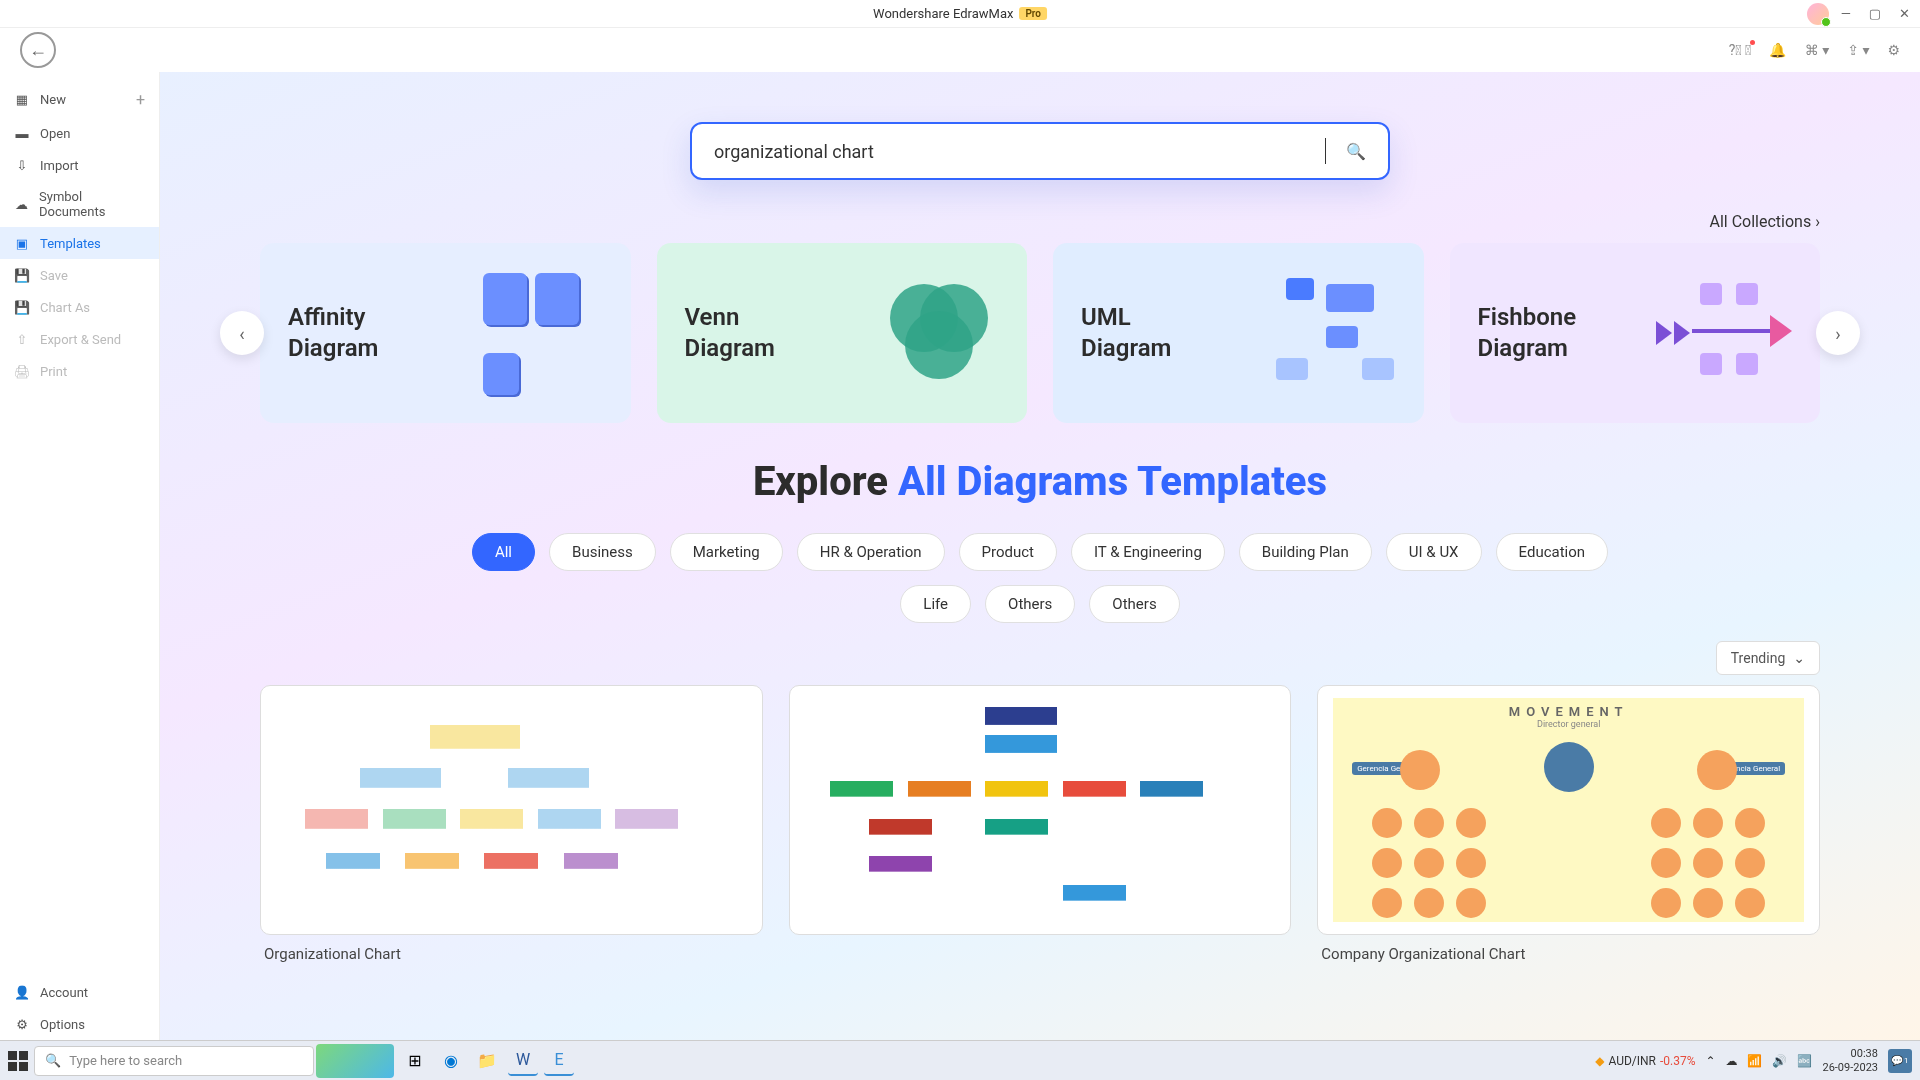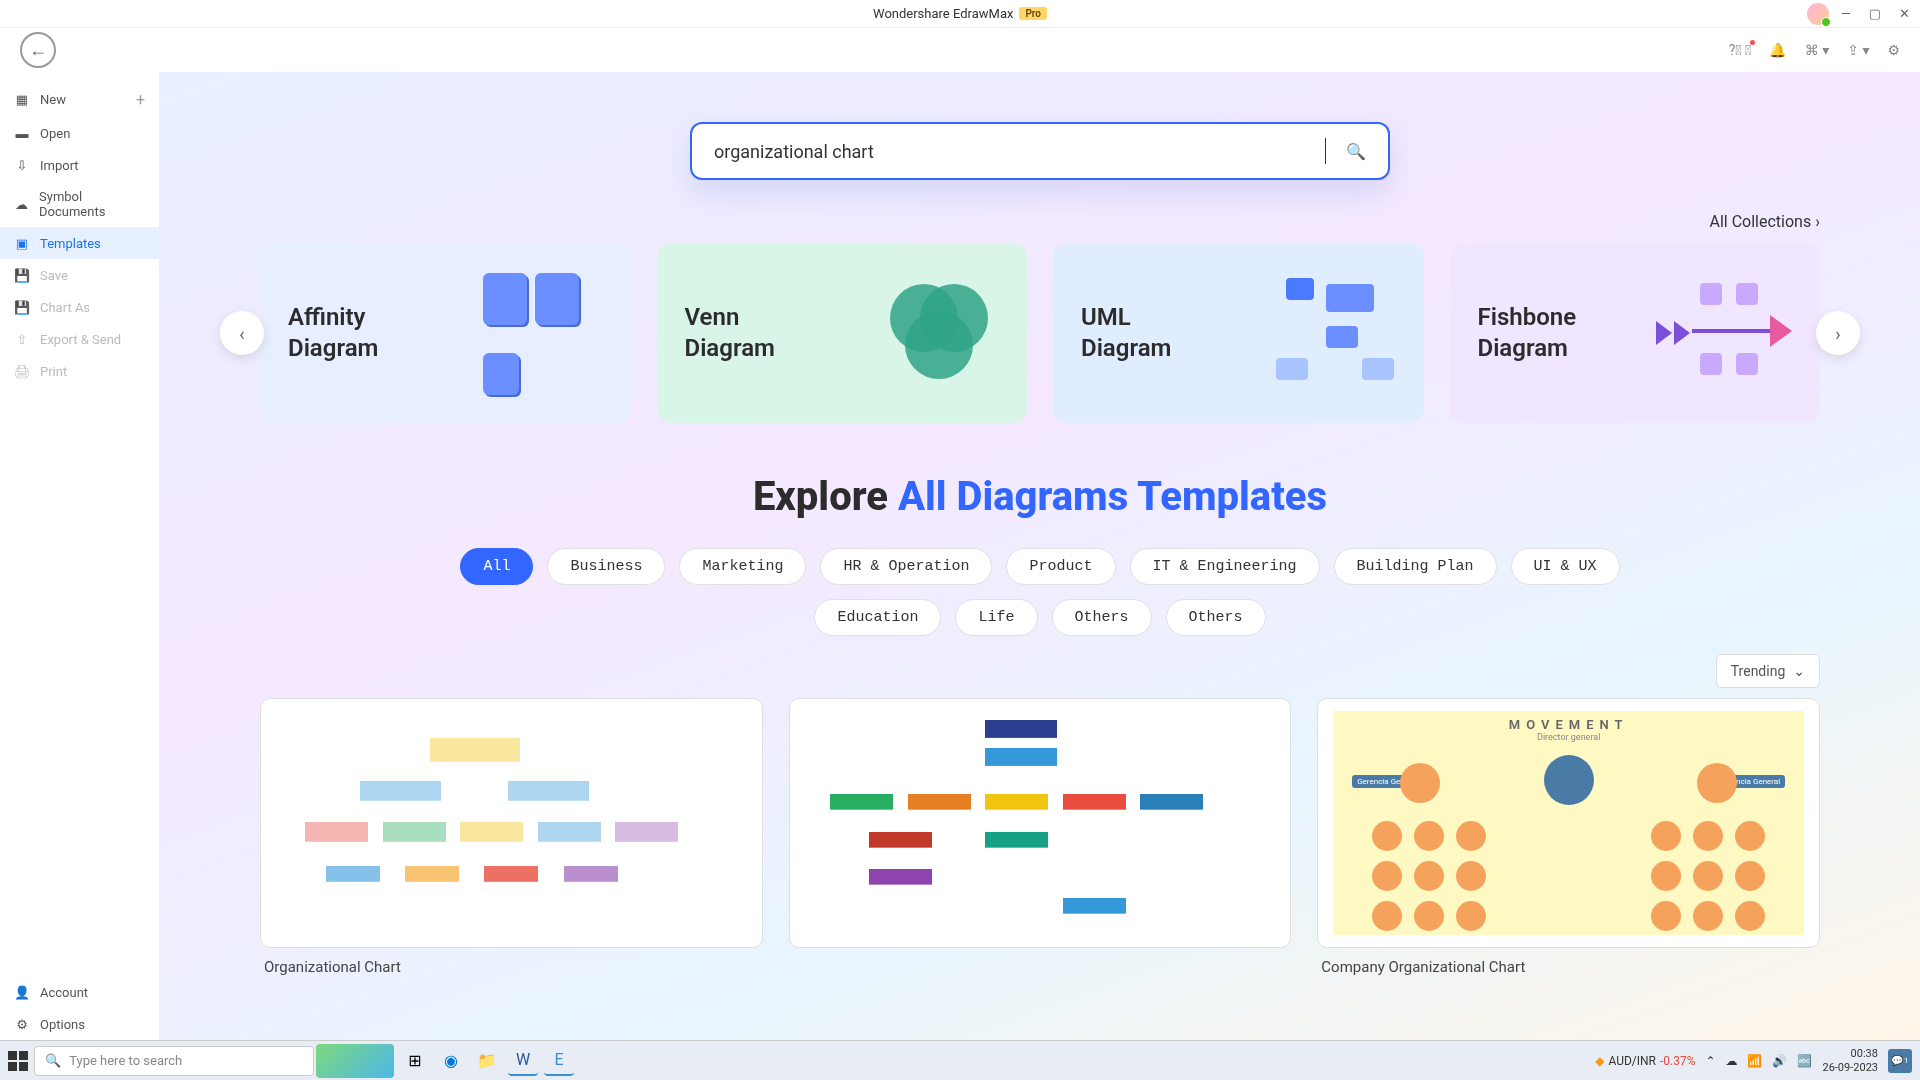--- a/index.html
+++ b/index.html
@@ -46,25 +46,25 @@
 .carousel-btn.prev { left: 60px; }
 .carousel-btn.next { right: 60px; }
 .cat-card { flex:1; height: 180px; border-radius: 14px; padding: 28px; display:flex; align-items:center; justify-content:space-between; cursor:pointer;gap:18px; }
 .cat-card.affinity { background: #e6eeff; }
 .cat-card.venn { background: #d9f5e8; }
 .cat-card.uml { background: #e0edff; }
 .cat-card.fishbone { background: #f0e6ff; }
 .cat-title { font-size: 24px; font-weight: 600; color: #2c2c2c; line-height:1.3; }
 .cat-illus { width: 120px; height: 120px; position:relative; }
 
-.explore-h { text-align:center; font-size: 40px; font-weight: 800; color:#2c2c2c; margin-top: 50px; }
+.explore-h { text-align:center; font-size: 40px; font-weight: 800; color:#2c2c2c; margin-top: 35px; }
 .explore-h .hl { color:#3366ff; }
 
 .filters { display:flex; flex-wrap:wrap; justify-content:center; gap:14px; margin-top:28px; padding:0 300px; }
-.filter-pill { padding: 9px 22px; border-radius: 22px; background:#fff; color:#333; font-size:15px; cursor:pointer; border:1px solid #e0e0e0;font-family:Liberation Mono, monospace; }
+.filter-pill { padding: 9px 22px; border-radius: 22px; background:#fff; color:#333; font-size:15px; cursor:pointer; border:1px solid #e0e0e0; }
 .filter-pill.active { background:#3366ff; color:#fff; border-color:#3366ff; }
 
 .sort-row { display:flex; justify-content:flex-end; padding: 18px 100px 10px 0; }
 .sort-sel { background:#fff; border:1px solid #ddd; border-radius:6px; padding:8px 14px; font-size:14px; color:#555; display:flex; align-items:center; gap:8px; cursor:pointer; }
 
 .grid { display:flex; gap: 26px; padding: 0 100px; }
 .tmpl-card { flex:1; }
 .tmpl-thumb { height: 250px; background:#fff; border:1px solid #ddd; border-radius:10px; display:flex; align-items:center; justify-content:center; overflow:hidden; }
 .tmpl-title { font-size:15px; color:#444; margin-top:10px; padding-left:4px; }
 

